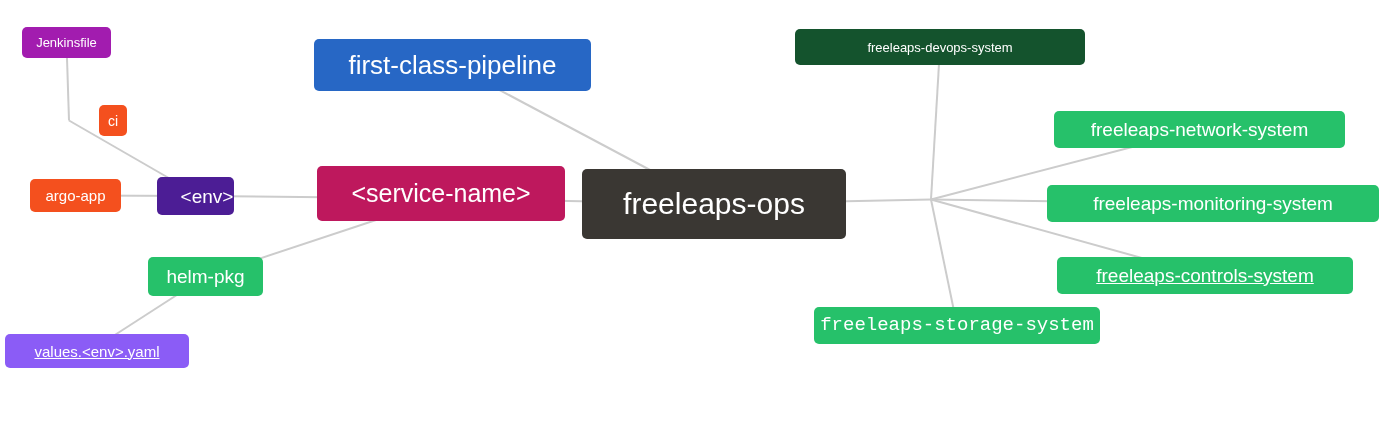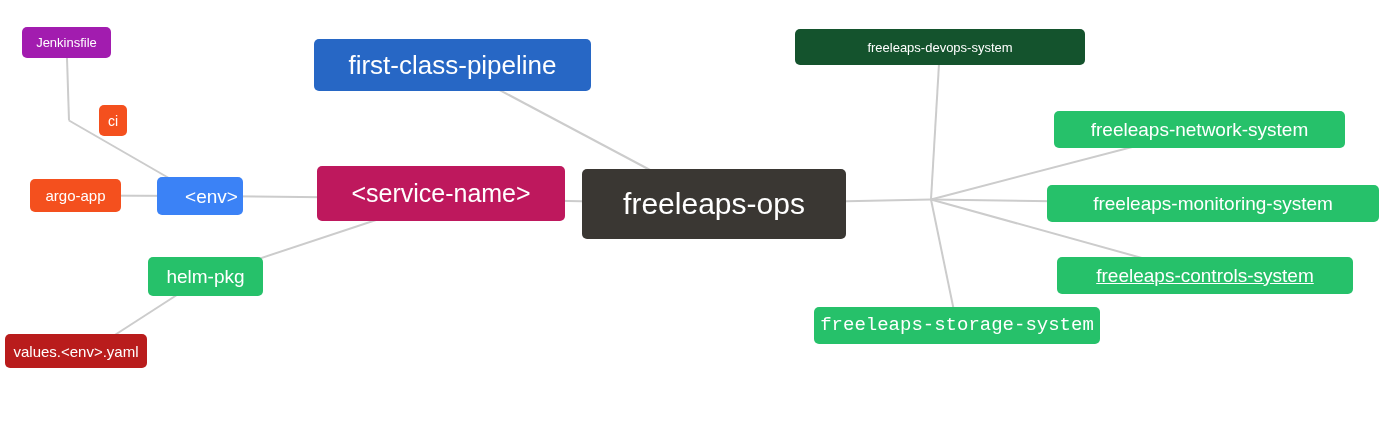--- a/index.html
+++ b/index.html
@@ -51,23 +51,23 @@
       <line x1="714" y1="204" x2="931" y2="199.5" stroke="#cccccc" stroke-width="2"></line>
       <line x1="931" y1="199.5" x2="940" y2="47" stroke="#cccccc" stroke-width="2"></line>
       <line x1="931" y1="199.5" x2="1199.5" y2="129.5" stroke="#cccccc" stroke-width="2"></line>
       <line x1="931" y1="199.5" x2="1213" y2="203.5" stroke="#cccccc" stroke-width="2"></line>
       <line x1="931" y1="199.5" x2="1205" y2="275.5" stroke="#cccccc" stroke-width="2"></line>
       <line x1="931" y1="199.5" x2="957" y2="325.5" stroke="#cccccc" stroke-width="2"></line>
     </svg>
 <div class="node" style="left: 22px; top: 27px; width: 89px; height: 31px; font-size: 13px; background: #a21caf;">Jenkinsfile</div>
     <div class="node" style="left: 55px; top: 105px; width: 28px; height: 31px; font-size: 14px; background: rgb(244, 80, 30); margin-left: 44px;">ci</div>
     <div class="node" style="left: 30px; top: 179px; width: 91px; height: 33px; font-size: 15px; background: rgb(244, 80, 30);">argo-app</div>
-    <div class="node" style="left: 157px; top: 177px; width: 86px; height: 38px; font-size: 19px; background: #3b82f6; padding-left: 23px;">&lt;env&gt;</div>
+    <div class="node" style="left: 157px; top: 177px; width: 77px; height: 38px; font-size: 19px; background: #4c1d95; padding-left: 23px;">&lt;env&gt;</div>
     <div class="node" style="left: 148px; top: 257px; width: 115px; height: 39px; font-size: 19px; background: rgb(38, 193, 106);">helm-pkg</div>
-    <div class="node" style="left: 5px; top: 334px; width: 142px; height: 34px; font-size: 15px; background: #b91c1c;">values.&lt;env&gt;.yaml</div>
+    <div class="node" style="left: 5px; top: 334px; width: 184px; height: 34px; font-size: 15px; background: #8b5cf6; text-decoration: underline;">values.&lt;env&gt;.yaml</div>
     <div class="node" style="left: 314px; top: 39px; width: 277px; height: 52px; font-size: 26px; background: rgb(39, 103, 197);">first-class-pipeline</div>
     <div class="node" style="left: 317px; top: 166px; width: 248px; height: 55px; font-size: 25px; background: #be185d;">&lt;service-name&gt;</div>
     <div class="node" style="left: 582px; top: 169px; width: 264px; height: 70px; font-size: 30px; background: rgb(58, 55, 51);">freeleaps-ops</div>
     <div class="node" style="left: 795px; top: 29px; width: 290px; height: 36px; font-size: 13px; background: #14532d;">freeleaps-devops-system</div>
     <div class="node" style="left: 1054px; top: 111px; width: 291px; height: 37px; font-size: 19px; background: rgb(38, 193, 106);">freeleaps-network-system</div>
     <div class="node" style="left: 1047px; top: 185px; width: 332px; height: 37px; font-size: 19px; background: rgb(38, 193, 106);">freeleaps-monitoring-system</div>
     <div class="node" style="left: 1057px; top: 257px; width: 296px; height: 37px; font-size: 19px; background: rgb(38, 193, 106); text-decoration: underline;">freeleaps-controls-system</div>
     <div class="node" style="left: 814px; top: 307px; width: 286px; height: 37px; font-size: 19px; background: rgb(38, 193, 106); font-family: Liberation Mono, monospace;">freeleaps-storage-system</div>
   </div>
 

